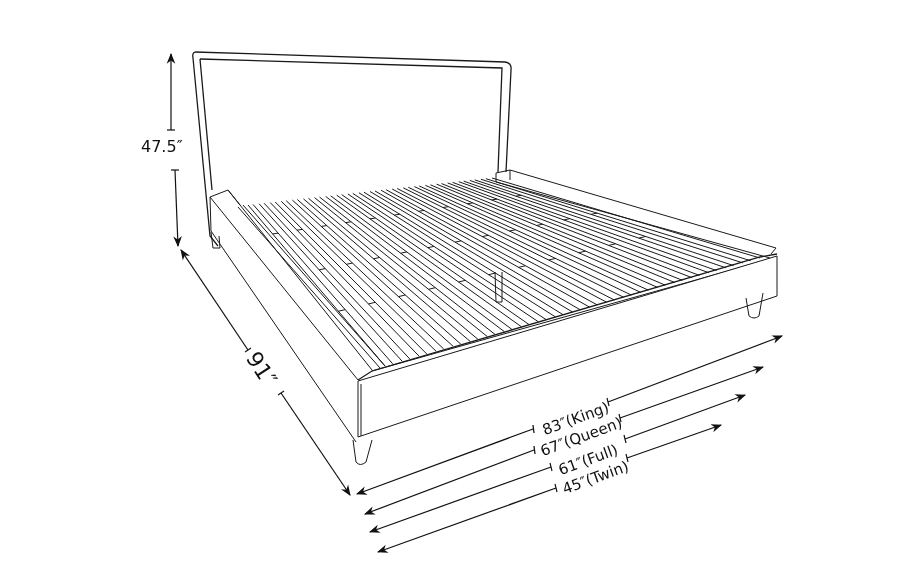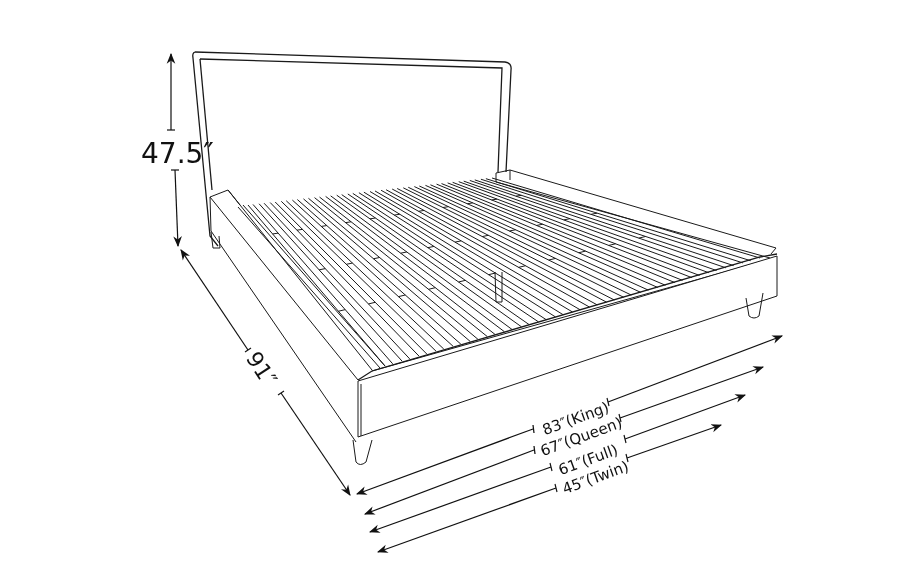--- a/index.html
+++ b/index.html
@@ -178,19 +178,19 @@
       <line class="dim" x1="624" y1="435" x2="626" y2="443"></line>
     </g>
     <g>
       <line class="dim" x1="556" y1="488" x2="378" y2="552" marker-end="url(#arr)"></line>
       <line class="dim" x1="555" y1="484" x2="557" y2="492"></line>
       <line class="dim" x1="627" y1="458" x2="721" y2="425" marker-end="url(#arr)"></line>
       <line class="dim" x1="626" y1="454" x2="628" y2="462"></line>
     </g>
   </svg>
 
-  <div class="lbl" style="left:141px; top:137px; font-size:28px;">47.5″</div>
+  <div class="lbl" style="left:141px; top:137px; font-size:16px;">47.5″</div>
   <div class="lbl" style="left:262px; top:347px; font-size:22px; transform: rotate(57deg);">91″</div>
   <div class="lbl" style="left:540px; top:422px; font-size:15px; transform: rotate(-20deg);">83″(King)</div>
   <div class="lbl" style="left:538px; top:443px; font-size:15px; transform: rotate(-20deg);">67″(Queen)</div>
   <div class="lbl" style="left:556px; top:462px; font-size:15px; transform: rotate(-20deg);">61″(Full)</div>
   <div class="lbl" style="left:560px; top:481px; font-size:15px; transform: rotate(-20deg);">45″(Twin)</div>
 </div>
 
 </body></html>

